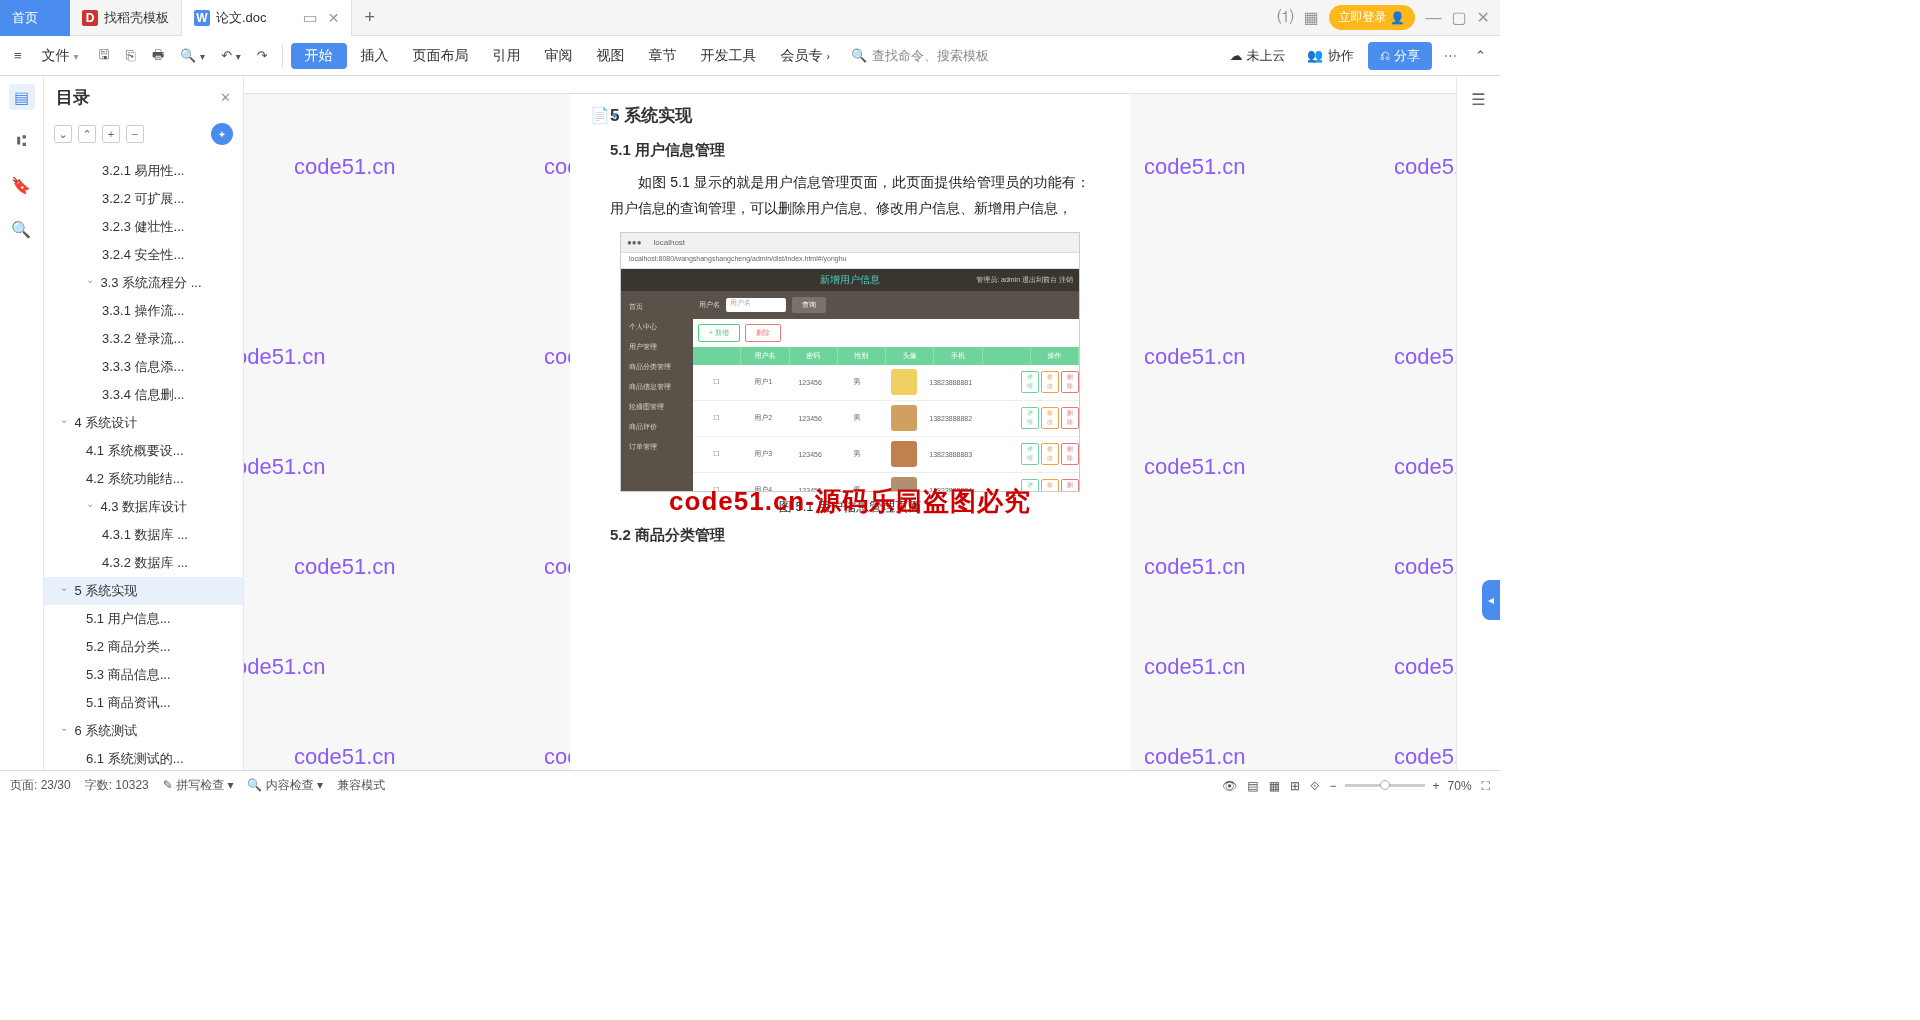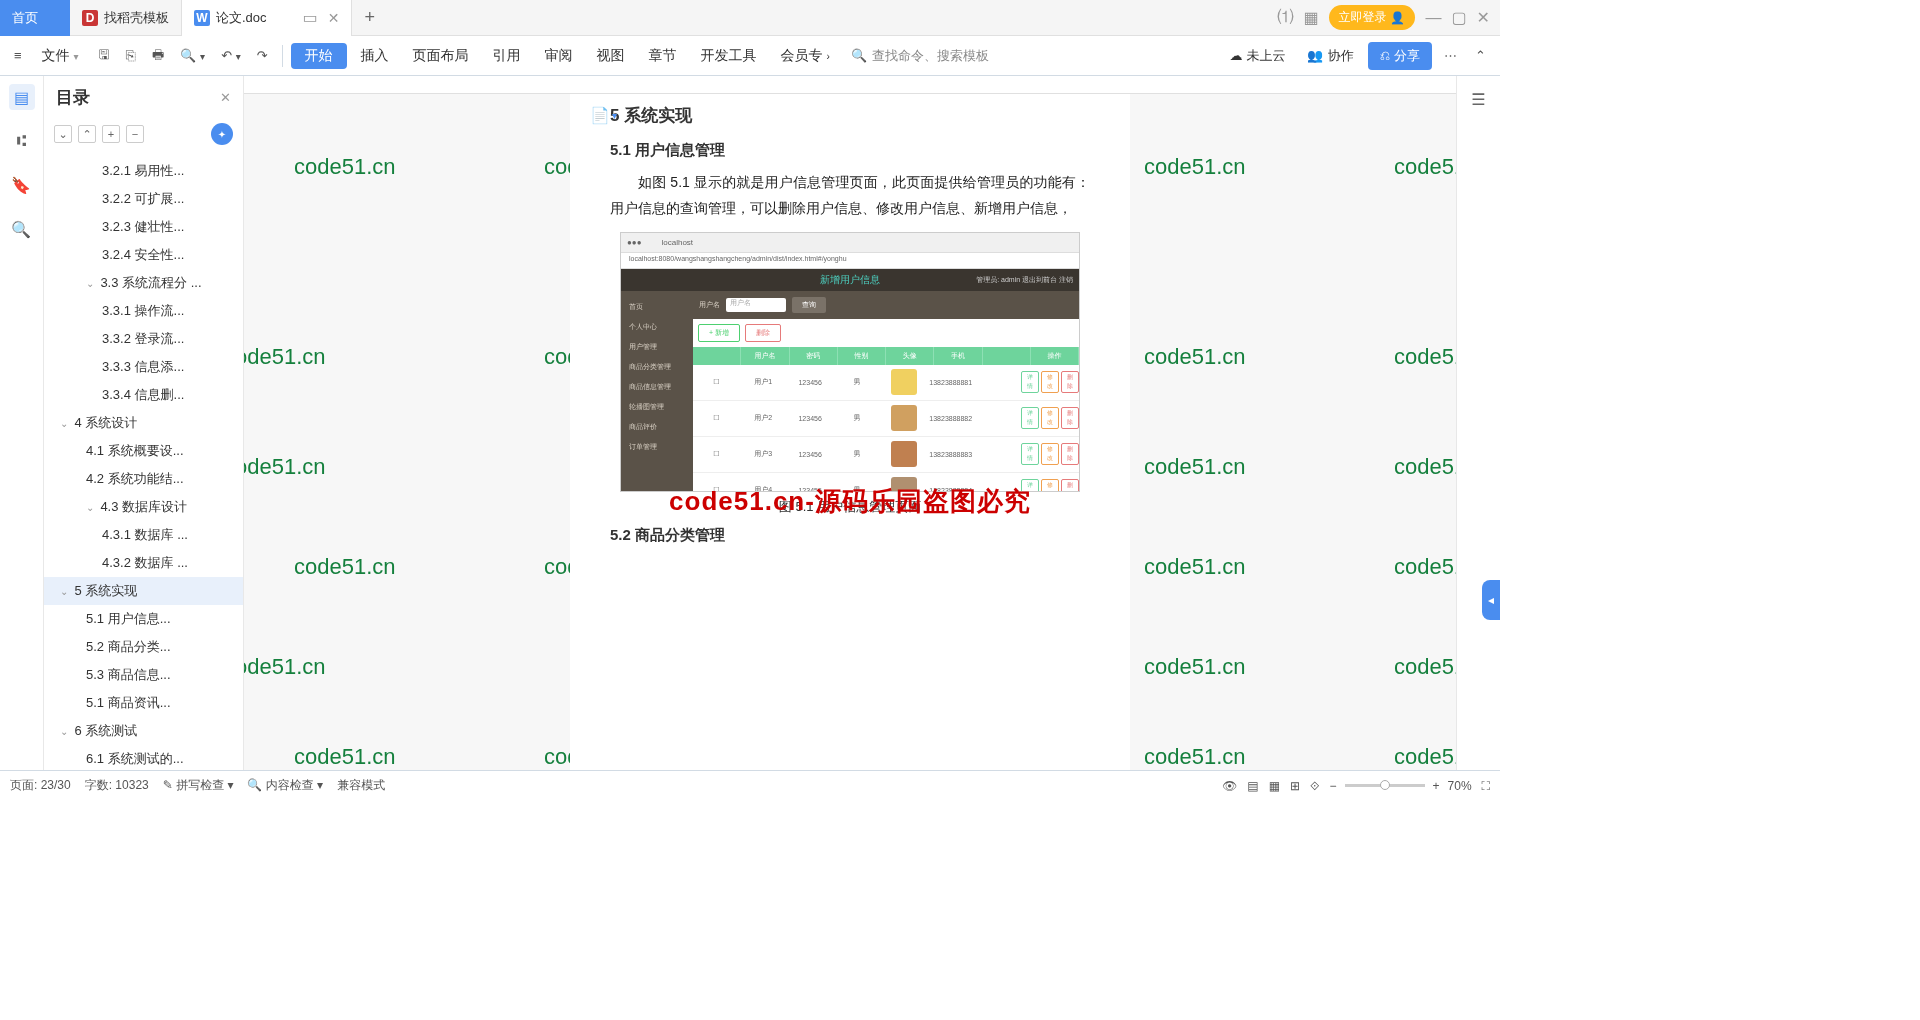--- a/index.html
+++ b/index.html
@@ -29,21 +29,21 @@
 .left-rail{width:44px;background:#fff;border-right:1px solid #e8e8e8;display:flex;flex-direction:column;align-items:center;padding-top:8px;gap:18px}
 .rail-btn{width:26px;height:26px;display:flex;align-items:center;justify-content:center;color:#666;cursor:pointer;font-size:16px}
 .rail-btn.active{color:#4a8def;background:#e8f0fb;border-radius:4px}
 .toc-panel{width:200px;background:#fff;border-right:1px solid #e8e8e8;display:flex;flex-direction:column}
 .toc-header{padding:10px 12px;display:flex;align-items:center;justify-content:space-between}
 .toc-title{font-size:17px;font-weight:bold}
 .toc-tools{padding:4px 10px 8px;display:flex;gap:6px;align-items:center}
 .toc-tool{width:18px;height:18px;border:1px solid #ccc;border-radius:2px;display:flex;align-items:center;justify-content:center;font-size:11px;color:#666;cursor:pointer}
 .toc-ai{margin-left:auto;width:22px;height:22px;background:#4a8def;border-radius:50%;display:flex;align-items:center;justify-content:center;color:#fff;font-size:10px}
 .toc-list{flex:1;overflow-y:auto;padding:4px 0}
-.toc-item{padding:5px 10px 5px 12px;font-size:13px;color:#333;cursor:pointer;display:flex;align-items:center;gap:4px;white-space:nowrap;overflow:hidden}
+.toc-item{padding:5px 10px 5px 12px;font-size:13px;color:#333;cursor:pointer;display:flex;align-items:flex-start;gap:4px;white-space:nowrap;overflow:hidden}
 .toc-item.l1{padding-left:16px}
 .toc-item.l2{padding-left:42px}
 .toc-item.l3{padding-left:58px}
 .toc-item.sel{background:#e8f0fb}
 .toc-arrow{color:#999;font-size:10px;margin-right:2px}
 .doc-area{flex:1;background:#f7f7f7;position:relative;overflow:hidden}
 .ruler{height:18px;background:#fff;border-bottom:1px solid #e0e0e0;position:relative}
 .page{background:#fff;width:560px;margin:0 auto;padding:10px 40px 30px;min-height:700px;position:relative}
 .doc-heading{font-size:17px;font-weight:bold;margin-bottom:14px}
 .doc-sub{font-size:15px;font-weight:bold;margin:0 0 10px}
@@ -70,21 +70,21 @@
 .ss-th{flex:1;color:#fff;font-size:7px;display:flex;align-items:center;justify-content:center;border-right:1px solid #8ee0b4}
 .ss-tbody{}
 .ss-tr{display:flex;height:36px;border-bottom:1px solid #eee;align-items:center}
 .ss-td{flex:1;font-size:7px;color:#666;display:flex;align-items:center;justify-content:center}
 .ss-avatar{width:26px;height:26px;border-radius:3px;background:#f0d060}
 .ss-op{display:flex;gap:2px}
 .ss-op-b{font-size:6px;padding:1px 5px;border:1px solid #6ed49c;color:#6ed49c;border-radius:2px}
 .ss-op-b.b2{border-color:#f0a050;color:#f0a050}
 .ss-op-b.b3{border-color:#e67a7a;color:#e67a7a}
 .watermark{position:absolute;color:#c00;font-size:26px;font-weight:bold;top:390px;left:50%;transform:translateX(-50%);white-space:nowrap;z-index:5;letter-spacing:1px}
-.wm-bg{position:absolute;color:#15803d;font-size:22px;white-space:nowrap;pointer-events:none}
+.wm-bg{position:absolute;color:#8b5cf6;font-size:22px;white-space:nowrap;pointer-events:none}
 .right-rail{width:44px;background:#fff;border-left:1px solid #e8e8e8;display:flex;flex-direction:column;align-items:center;padding-top:10px}
 .float-tab{position:absolute;right:0;top:580px;background:#4a8def;color:#fff;width:18px;height:40px;border-radius:8px 0 0 8px;display:flex;align-items:center;justify-content:center;font-size:12px}
 .status-bar{height:30px;background:#fff;border-top:1px solid #d2dbe4;display:flex;align-items:center;padding:0 10px;font-size:12px;color:#555;gap:14px}
 .status-right{margin-left:auto;display:flex;align-items:center;gap:10px}
 .zoom{display:flex;align-items:center;gap:8px}
 .zoom-bar{width:80px;height:3px;background:#ccc;position:relative}
 .zoom-thumb{position:absolute;left:35px;top:-4px;width:10px;height:10px;background:#fff;border:1px solid #aaa;border-radius:50%}
 .doc-icon-btn{position:absolute;left:20px;top:12px;color:#4a8def;font-size:16px;display:flex;align-items:center;gap:2px}
 .page-wrap{height:calc(100% - 18px);overflow-y:auto;position:relative}
 </style>
@@ -288,21 +288,21 @@
       <div class="page">
         <div class="doc-icon-btn">📄 <span style="font-size:10px">▾</span></div>
         <div class="doc-heading">5  系统实现</div>
         <div class="doc-sub">5.1 用户信息管理</div>
         <p class="doc-para">如图 5.1 显示的就是用户信息管理页面，此页面提供给管理员的功能有：用户信息的查询管理，可以删除用户信息、修改用户信息、新增用户信息，</p>
 
         <div class="figure">
           <div class="screenshot">
             <div class="ss-chrome">
                 <span>●●●</span>
-                <span style="margin-left:16px">localhost</span>
+                <span style="margin-left:8px">localhost</span>
               </div>
             <div class="ss-url">localhost:8080/wangshangshangcheng/admin/dist/index.html#/yonghu</div>
             <div class="ss-top">
                 <span>新增用户信息</span>
                 <span class="ss-top-r">管理员: admin    退出到前台    注销</span>
               </div>
             <div class="ss-body">
               <div class="ss-side" id="ss-side">
                   <div class="ss-side-i">首页</div>
                   <div class="ss-side-i">个人中心</div>

